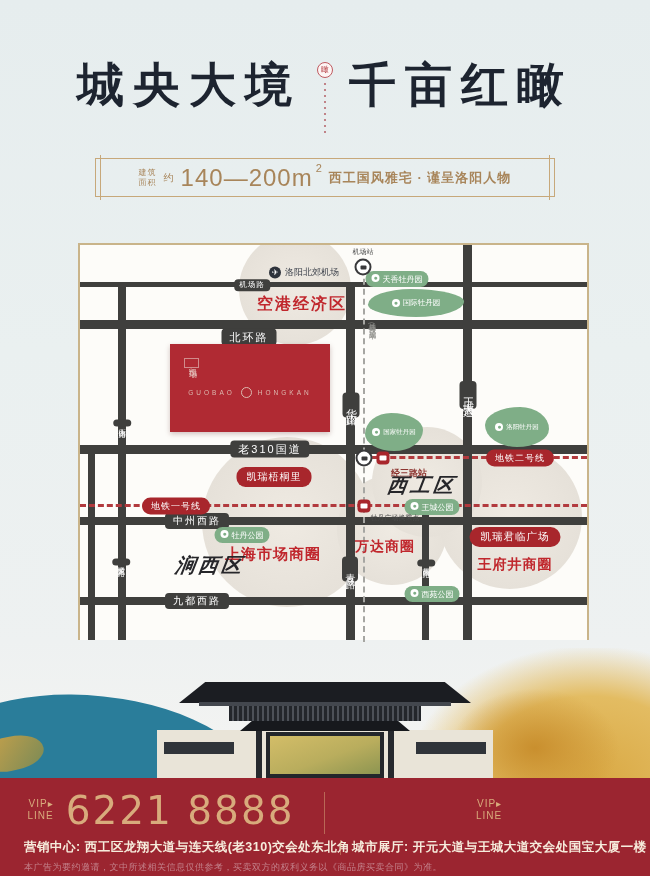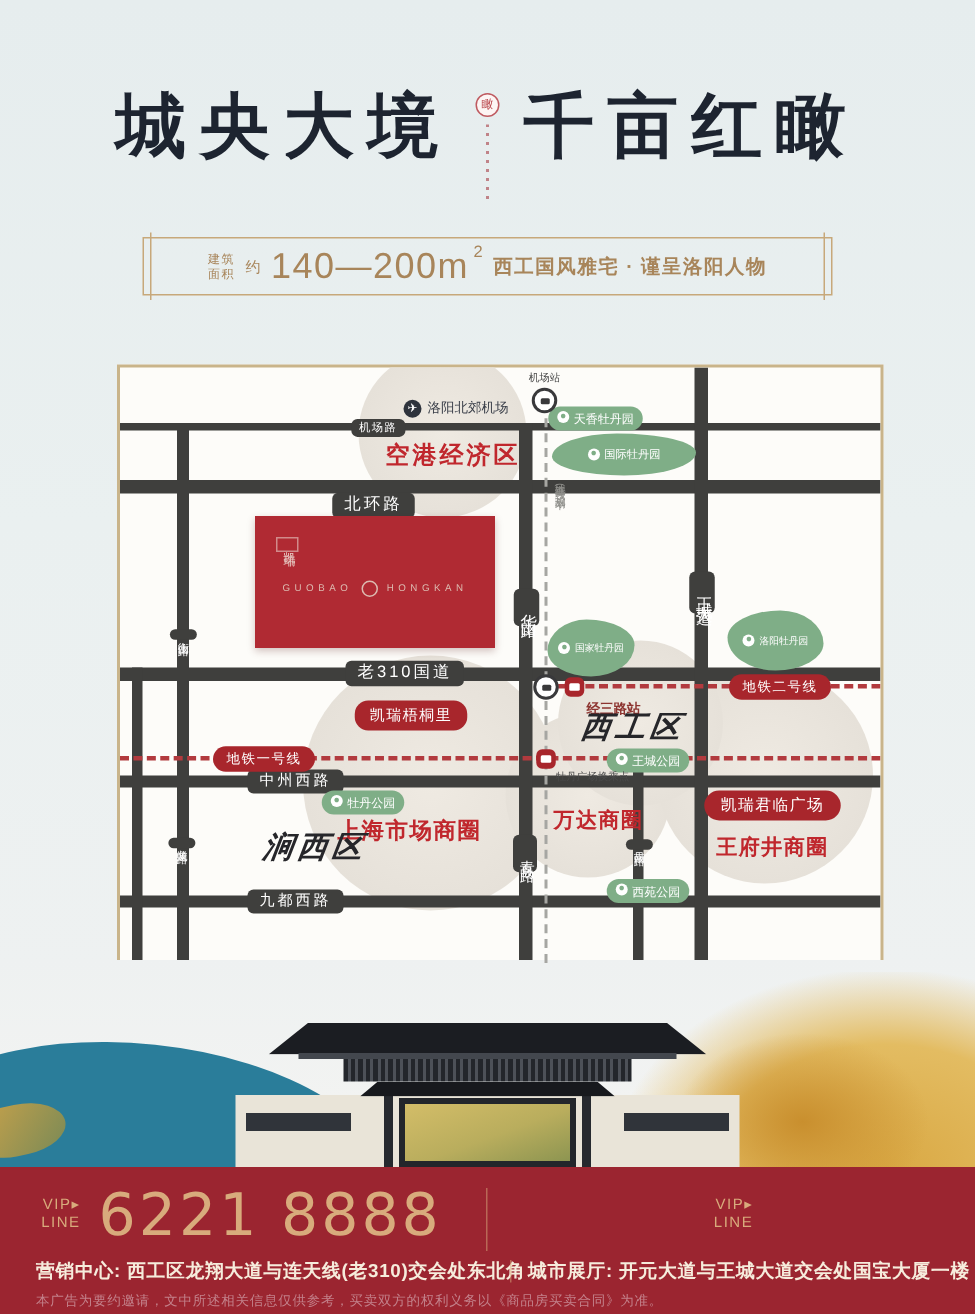--- a/index.html
+++ b/index.html
@@ -223,21 +223,21 @@
       <span class="pin">●</span>
       <span>王城公园</span>
     </div>
     <div class="gpill" style="left:352px;top:349px;">
       <span class="pin">●</span>
       <span>西苑公园</span>
     </div>
 
     <div class="red-txt" style="left:222px;top:59px;font-size:16px;letter-spacing:2px;">空港经济区</div>
     <div class="red-txt" style="left:193px;top:309px;font-size:15px;letter-spacing:1px;">上海市场商圈</div>
-    <div class="red-txt" style="left:319px;top:302px;font-size:14px;letter-spacing:1px;font-family:Liberation Serif, serif;">万达商圈</div>
+    <div class="red-txt" style="left:305px;top:302px;font-size:14px;letter-spacing:1px;font-family:Liberation Serif, serif;">万达商圈</div>
     <div class="red-txt" style="left:435px;top:320px;font-size:14px;letter-spacing:1px;text-align:center;">王府井商圈</div>
     <div class="mpill" style="left:194px;top:232px;font-size:10px;padding:3px 10px;">凯瑞梧桐里</div>
     <div class="mpill" style="left:435px;top:292px;font-size:10.5px;padding:3px 11px;border-radius:11px;">凯瑞君临广场</div>
 
     <div class="dist" style="left:130px;top:320px;">涧西区</div>
     <div class="dist" style="left:342px;top:240px;">西工区</div>
 
     <div class="logo">
       <span class="logo-brand">凯瑞</span>
       <div class="logo-latin">

